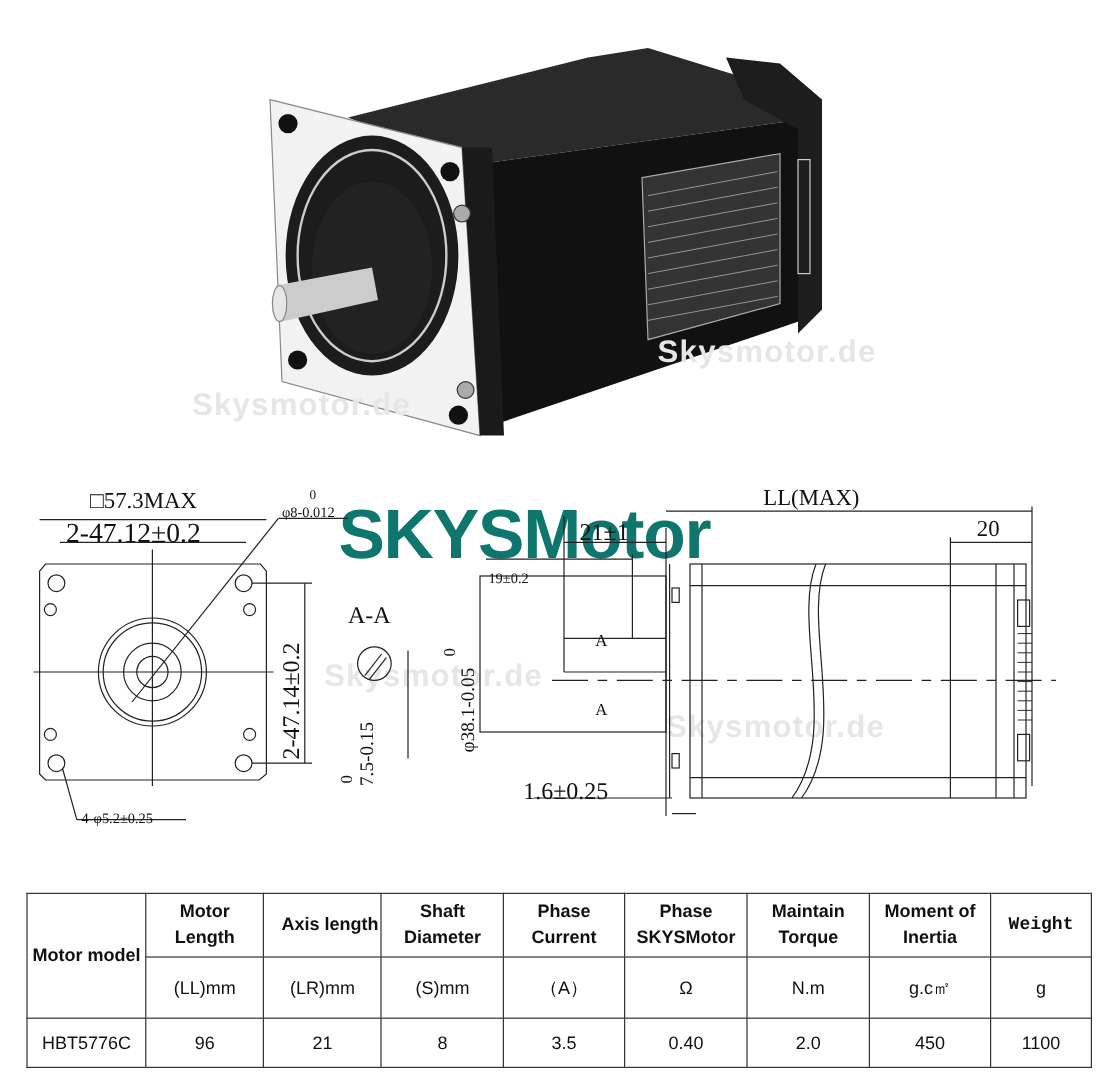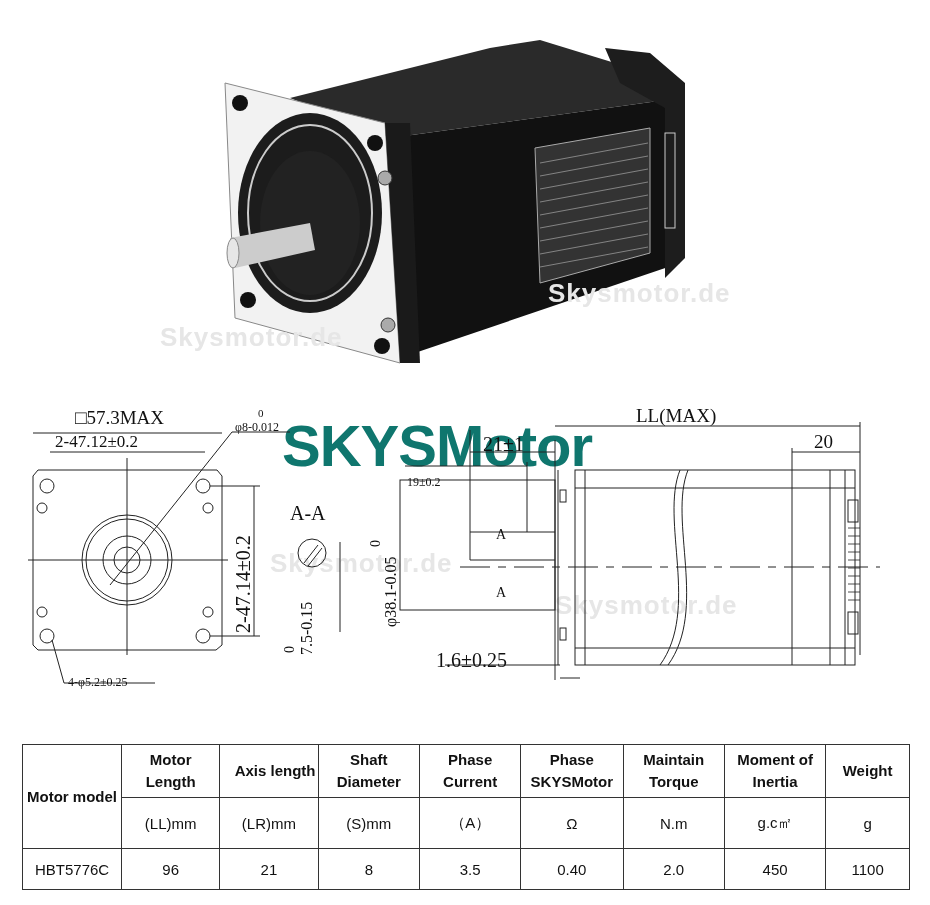--- a/index.html
+++ b/index.html
@@ -141,21 +141,21 @@
         <line x1="848" y1="592" x2="860" y2="592"></line>
           <line x1="848" y1="600" x2="860" y2="600"></line>
       </g>
       <line x1="460" y1="567" x2="880" y2="567" stroke-dasharray="30,8,8,8"></line>
       <rect x="560" y="490" width="6" height="12"></rect>
       <rect x="560" y="628" width="6" height="12"></rect>
     </g>
   </svg>
 
   <div class="abs serif" style="left:75px;top:12px;font-size:19px;">□57.3MAX</div>
-  <div class="abs serif" style="left:55px;top:37px;font-size:17px;text-align:center;">2-47.12±0.2</div>
+  <div class="abs serif" style="left:55px;top:37px;font-size:23px;text-align:center;">2-47.12±0.2</div>
   <div class="abs serif" style="left:258px;top:12px;font-size:11px;">0</div>
   <div class="abs serif" style="left:235px;top:25px;font-size:12px;">φ8-0.012</div>
   <div class="abs serif" style="left:232px;top:152px;font-size:20px;transform:rotate(-90deg);transform-origin:left top;white-space:nowrap;top:238px;">2-47.14±0.2</div>
   <div class="abs serif" style="left:68px;top:280px;font-size:12px;">4-φ5.2±0.25</div>
 
   <div class="abs serif" style="left:290px;top:107px;font-size:20px;">A-A</div>
   <div class="abs serif" style="left:282px;top:258px;font-size:14px;transform:rotate(-90deg);transform-origin:left top;">0</div>
   <div class="abs serif" style="left:298px;top:260px;font-size:16px;transform:rotate(-90deg);transform-origin:left top;white-space:nowrap;">7.5-0.15</div>
 
   <div class="abs serif" style="left:483px;top:38px;font-size:20px;">21±1</div>
@@ -173,21 +173,21 @@
   <tbody>
       <tr>
     <td rowspan="2" class="hd" style="width:95px;">Motor model</td>
     <td class="hd" style="width:95px;margin-top:47px;">Motor Length</td>
     <td class="hd" style="width:95px;text-align:right;">Axis length</td>
     <td class="hd" style="width:98px;">Shaft Diameter</td>
     <td class="hd" style="width:98px;">Phase Current</td>
     <td class="hd" style="width:98px;">Phase SKYSMotor</td>
     <td class="hd" style="width:98px;">Maintain Torque</td>
     <td class="hd" style="width:98px;">Moment of Inertia</td>
-    <td class="hd" style="width:80px;">Weight</td>
+    <td class="hd" style="width:80px;font-family:Liberation Mono, monospace;">Weight</td>
   </tr>
   <tr>
     <td class="unit">(LL)mm</td>
     <td class="unit">(LR)mm</td>
     <td class="unit">(S)mm</td>
     <td class="unit">（A）</td>
     <td class="unit">Ω</td>
     <td class="unit">N.m</td>
     <td class="unit">g.c㎡</td>
     <td class="unit">g</td>

